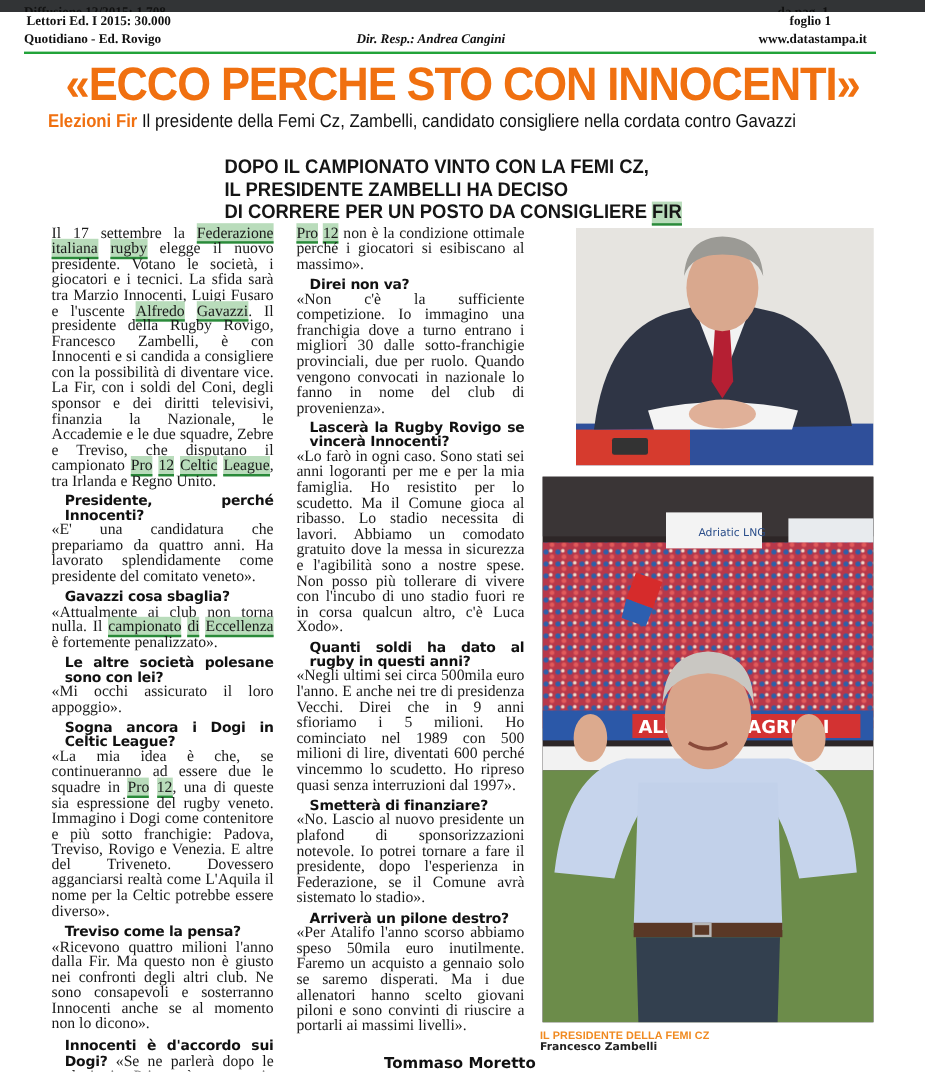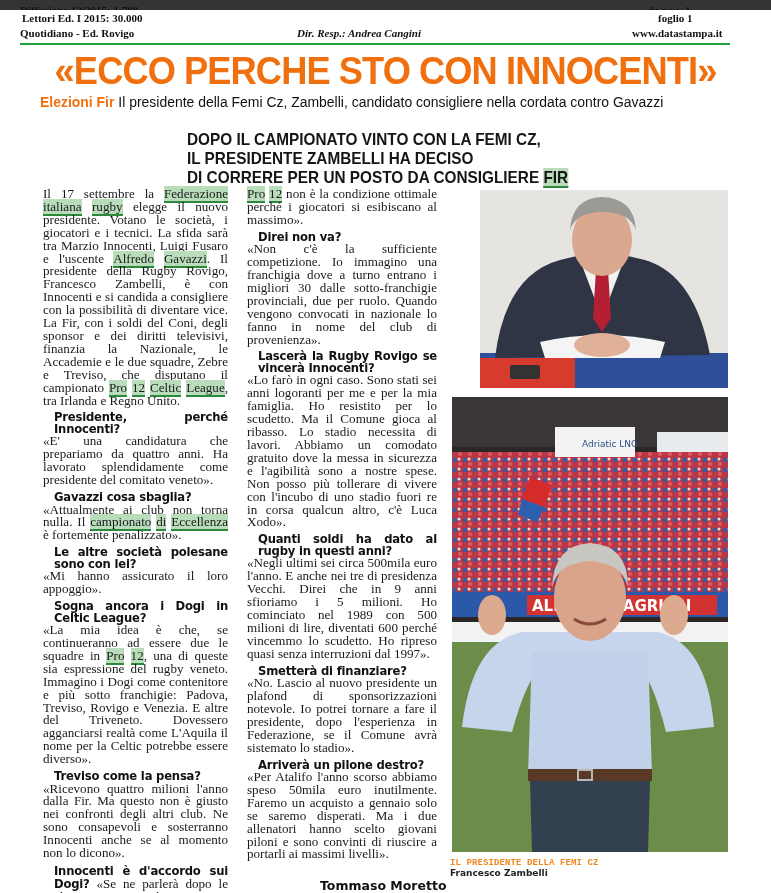--- a/index.html
+++ b/index.html
@@ -26,21 +26,21 @@
   .hl { background:#b9dcbb; border-bottom:2px solid #2a8a3a; }
 
   .col1 { left:43px; top:188px; width:185px; }
   .col2 { left:247px; top:188px; width:190px; }
 
   .signature { position:absolute; left:320px; top:878px; font-family:"DejaVu Sans", sans-serif; font-weight:bold; font-size:12.5px; color:#111;text-align:center; }
 
   .photo1 { position:absolute; left:480px; top:190px; width:248px; height:198px; overflow:hidden; background:#e3e1dd; }
   .photo2 { position:absolute; left:452px; top:397px; width:276px; height:455px; overflow:hidden; background:#a3a3a3; }
 
-  .caption-title { position:absolute; left:450px; top:858px; font-family:Liberation Mono, monospace; font-weight:bold; font-size:9px; color:#f08a20; letter-spacing:0.1px; }
+  .caption-title { position:absolute; left:450px; top:858px; font-family:Liberation Sans, sans-serif; font-weight:bold; font-size:9px; color:#f08a20; letter-spacing:0.1px; }
   .caption-name { position:absolute; left:450px; top:868px; font-family:"DejaVu Sans", sans-serif; font-weight:bold; font-size:9px; color:#222; }
 </style>
 </head>
 <body>
 
 <div class="topbar"></div>
 
 <div class="meta-cut">Diffusione 12/2015: 1.708</div>
 <div class="meta" style="left:22px;top:12px;">Lettori Ed. I 2015: 30.000</div>
 <div class="meta" style="left:20px;top:27px;">Quotidiano - Ed. Rovigo</div>
@@ -65,21 +65,21 @@
 <div class="col col1">
   <p><span>Il 17 settembre la </span><span class="hl">Federazione</span> <span class="hl">italiana</span> <span class="hl">rugby</span><span> elegge il nuovo presidente. Votano le società, i giocatori e i tecnici. La sfida sarà tra Marzio Innocenti, Luigi Fusaro e l'uscente </span><span class="hl">Alfredo</span> <span class="hl">Gavazzi</span><span>. Il presidente della Rugby Rovigo, Francesco Zambelli, è con Innocenti e si candida a consigliere con la possibilità di diventare vice. La Fir, con i soldi del Coni, degli sponsor e dei diritti televisivi, finanzia la Nazionale, le Accademie e le due squadre, Zebre e Treviso, che disputano il campionato </span><span class="hl">Pro</span> <span class="hl">12</span> <span class="hl">Celtic</span> <span class="hl">League</span><span>, tra Irlanda e Regno Unito.</span></p>
 
   <div class="q">Presidente, perché Innocenti?</div>
   <p>«E' una candidatura che prepariamo da quattro anni. Ha lavorato splendidamente come presidente del comitato veneto».</p>
 
   <div class="q">Gavazzi cosa sbaglia?</div>
   <p><span>«Attualmente ai club non torna nulla. Il </span><span class="hl">campionato</span> <span class="hl">di</span> <span class="hl">Eccellenza</span><span> è fortemente penalizzato».</span></p>
 
   <div class="q">Le altre società polesane sono con lei?</div>
-  <p>«Mi hanno assicurato il loro appoggio».</p>
+  <p>«Mi occhi assicurato il loro appoggio».</p>
 
   <div class="q">Sogna ancora i Dogi in Celtic League?</div>
   <p><span>«La mia idea è che, se continueranno ad essere due le squadre in </span><span class="hl">Pro</span> <span class="hl">12</span><span>, una di queste sia espressione del rugby veneto. Immagino i Dogi come contenitore e più sotto franchigie: Padova, Treviso, Rovigo e Venezia. E altre del Triveneto. Dovessero agganciarsi realtà come L'Aquila il nome per la Celtic potrebbe essere diverso».</span></p>
 
   <div class="q">Treviso come la pensa?</div>
   <p>«Ricevono quattro milioni l'anno dalla Fir. Ma questo non è giusto nei confronti degli altri club. Ne sono consapevoli e sosterranno Innocenti anche se al momento non lo dicono».</p>
 
   <p style="margin-top:5px;padding-left:11px;text-indent:0;"><span class="q inline">Innocenti è d'accordo sui Dogi?</span><span> «Se ne parlerà dopo le elezioni. Prima è necessario avere sotto gli occhi i bilanci. Com'è concepita oggi la presenza italiana in </span></p>
 </div>
 

